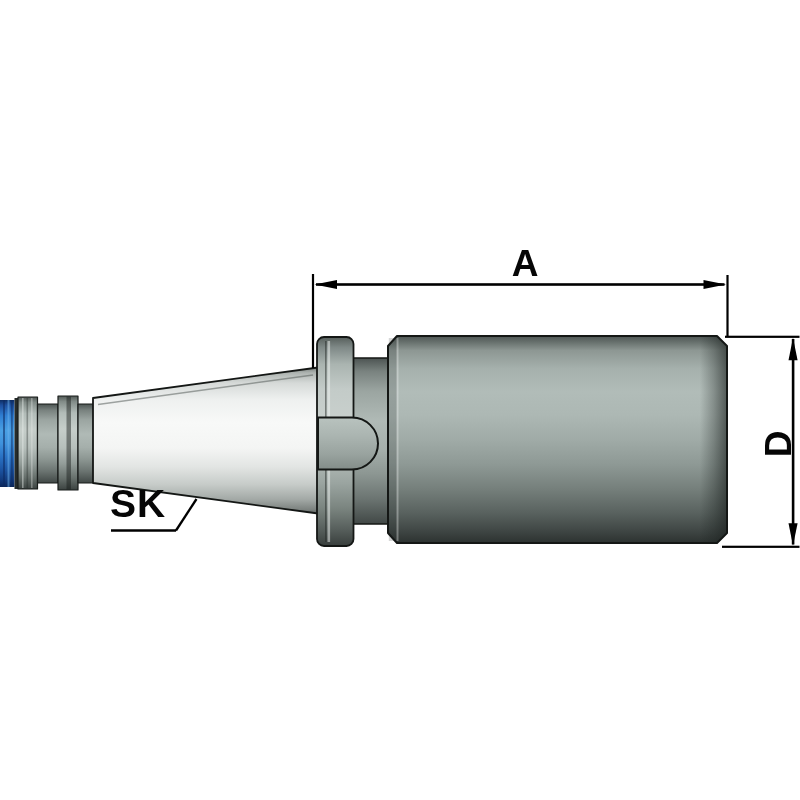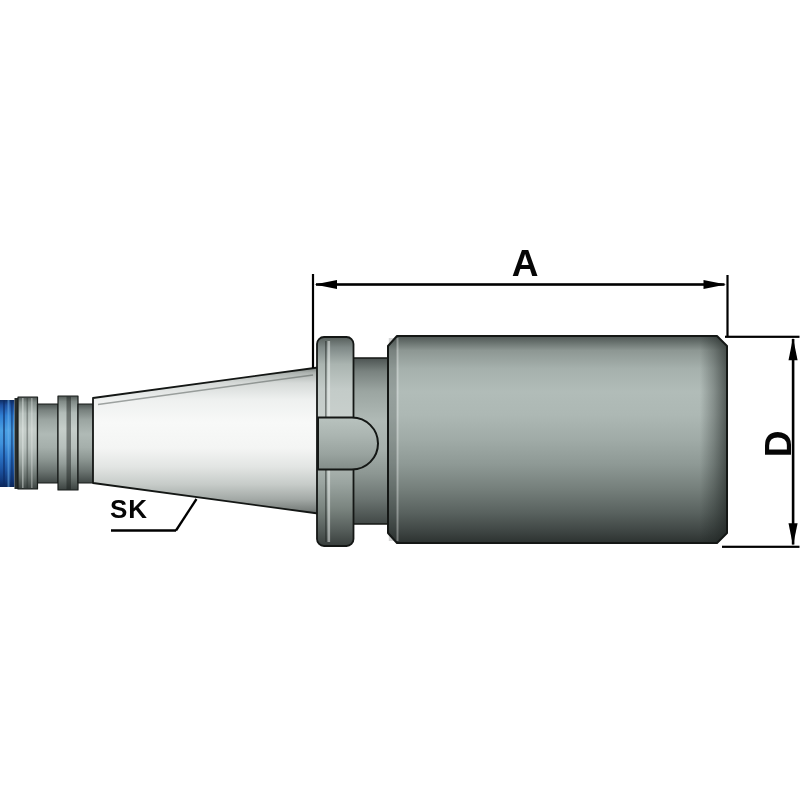--- a/index.html
+++ b/index.html
@@ -7,21 +7,21 @@
     position:relative;width:800px;height:800px;background:#ffffff;overflow:hidden;
     font-family:"Liberation Sans", sans-serif;
   }
   .canvas svg{position:absolute;left:0;top:0;}
   .dim-label{
     position:absolute;color:#060606;font-weight:bold;
     font-size:37px;line-height:1;white-space:nowrap;
   }
   .label-a{left:525px;top:245px;transform:translateX(-50%);}
   .label-d{left:778px;top:444px;transform:translate(-50%,-50%) rotate(-90deg);}
-  .label-sk{left:110px;top:496px;font-size:26px;letter-spacing:1px;}
+  .label-sk{left:110px;top:484px;font-size:39px;letter-spacing:1px;}
 </style>
 </head>
 <body>
 
 <div class="canvas">
 
   <svg width="800" height="800" viewBox="0 0 800 800">
     <defs>
       <linearGradient id="gradBlue" x1="0" y1="400" x2="0" y2="487" gradientUnits="userSpaceOnUse">
         <stop offset="0" stop-color="#0e2d63"></stop>

